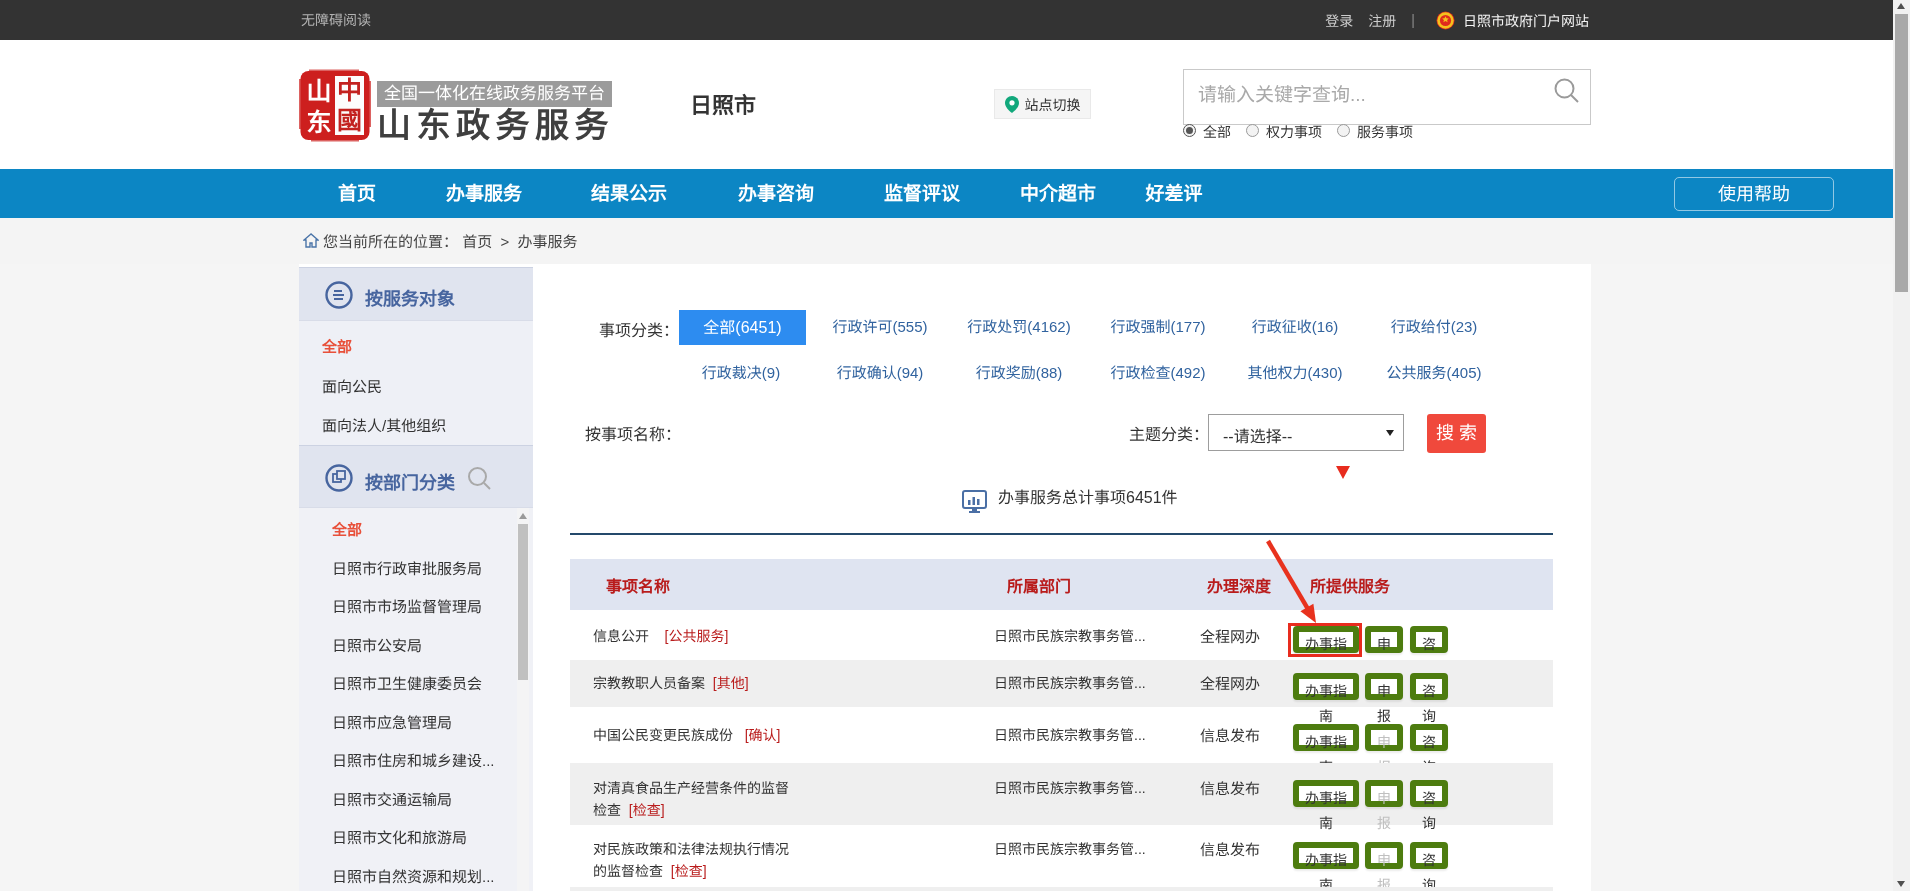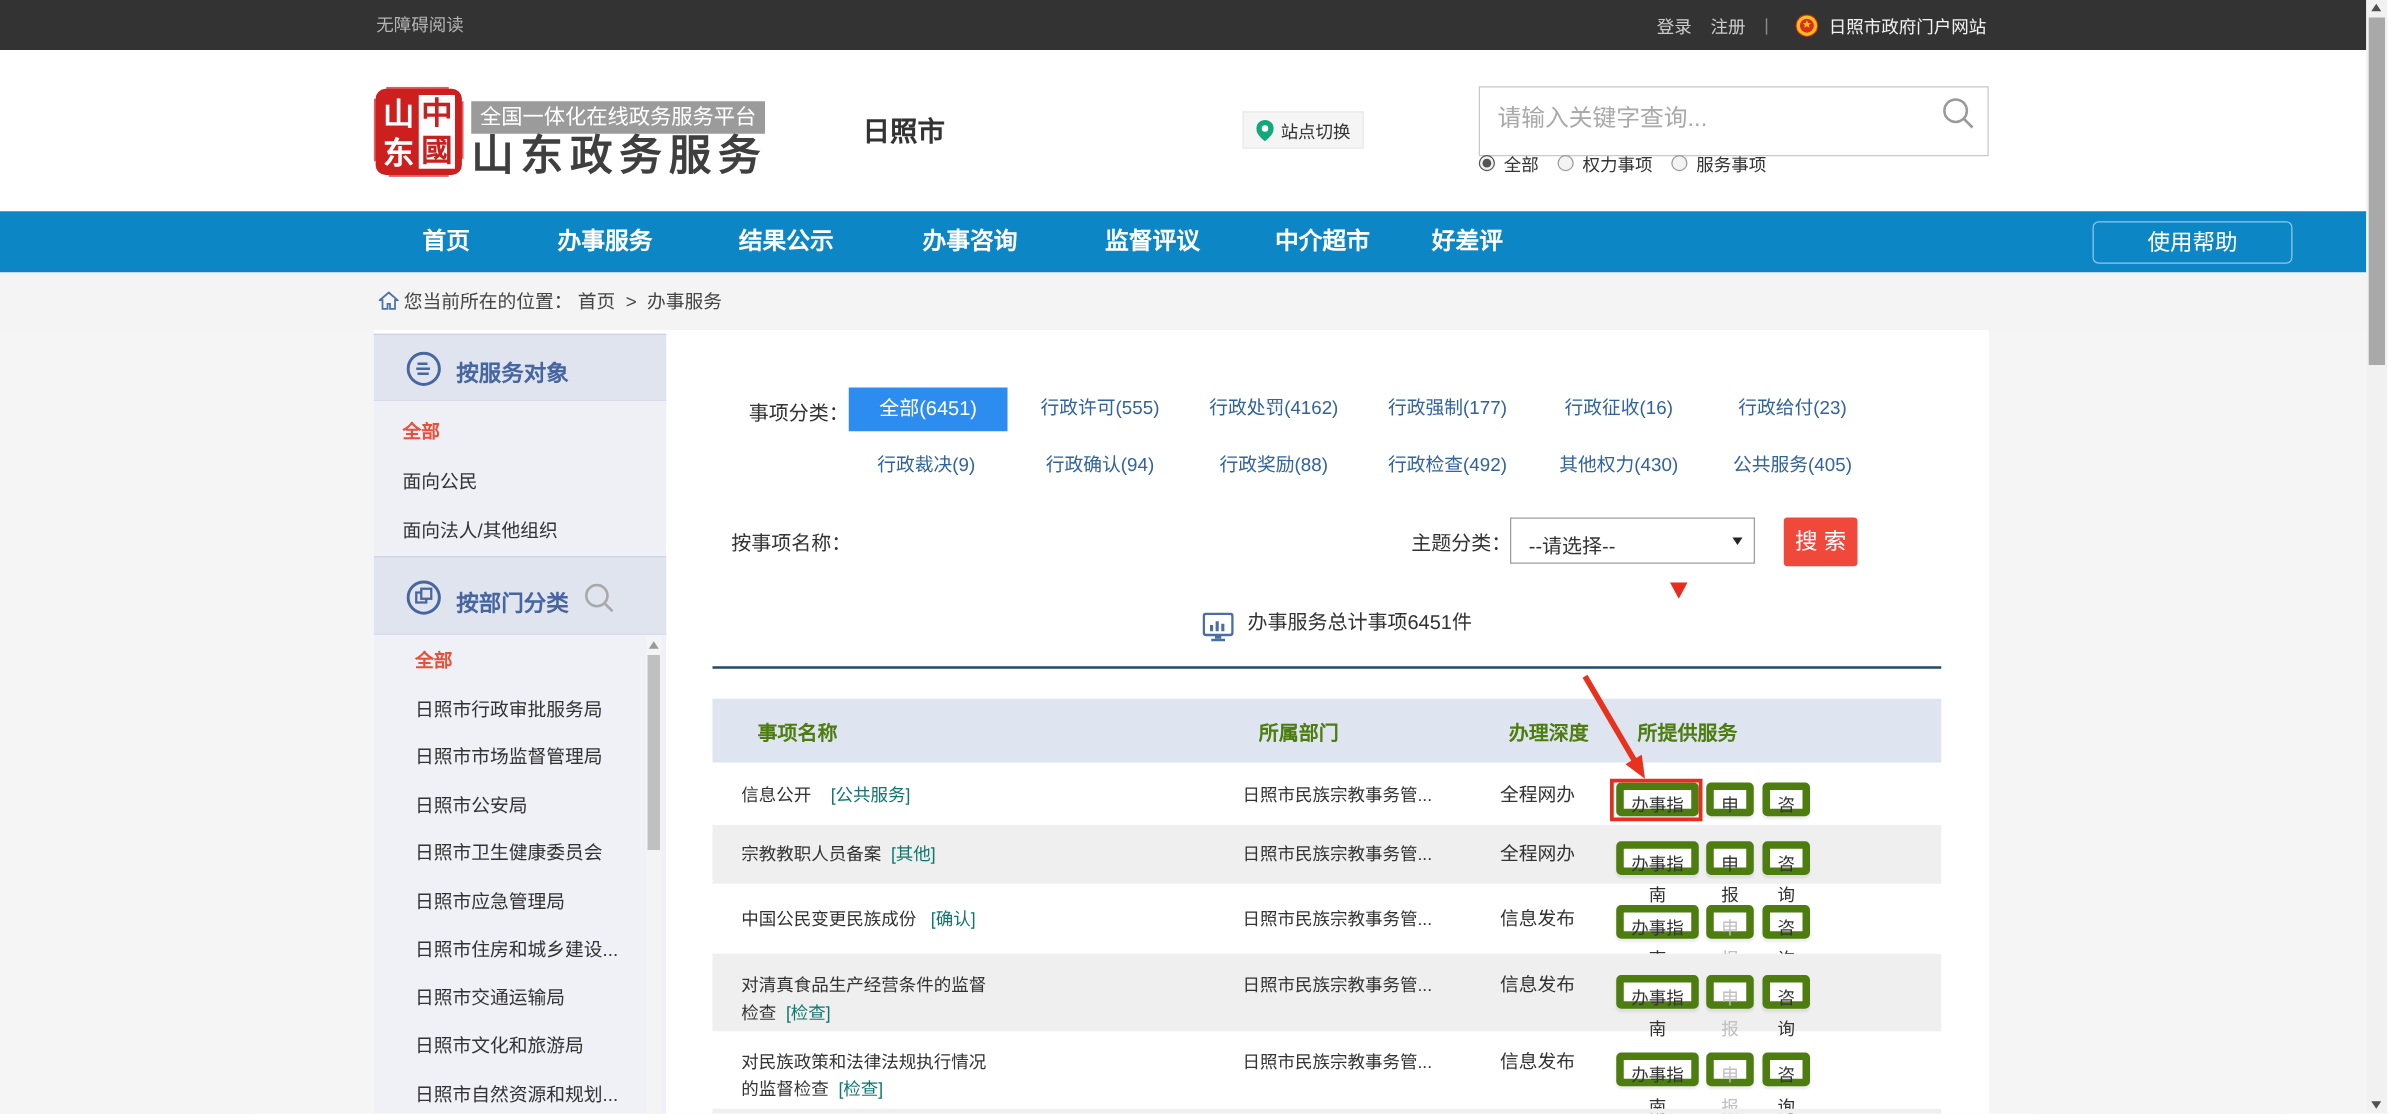--- a/index.html
+++ b/index.html
@@ -69,25 +69,25 @@
 #nameinput .ph { position:absolute; left:12px; top:8px; font-size:16px; color:#b5b5b5; }
 #themesel { position:absolute; left:1208px; top:414px; width:196px; height:37px; border:1px solid #9d9d9d; background:#fff; }
 #themesel .tx { position:absolute; left:14px; top:8px; font-size:16px; color:#333; }
 #themesel .ar { position:absolute; right:9px; top:15px; width:0; height:0; border-left:4.5px solid transparent; border-right:4.5px solid transparent; border-top:6px solid #222; }
 #searchbtn { position:absolute; left:1427px; top:414px; width:59px; height:39px; background:#f0493c; color:#fff; font-size:18px; text-align:center; line-height:39px; border-radius:3px; }
 #stats { position:absolute; left:998px; top:484px; font-size:16px; color:#333; }
 #divider { position:absolute; left:570px; top:533px; width:983px; height:2px; background:#24496b; }
 
 
 #thead { position:absolute; left:570px; top:559px; width:983px; height:51px; background:#dfe4f1; }
-.th { position:absolute; font-size:16px; font-weight:bold; color:#4d7c0f; top:50%; transform:translateY(-50%); white-space:nowrap; }
+.th { position:absolute; font-size:16px; font-weight:bold; color:#b91c1c; top:50%; transform:translateY(-50%); white-space:nowrap; }
 .trow { position:absolute; left:570px; width:983px; }
 .trow.alt { background:#efefef; }
 .c-name { position:absolute; left:23px; font-size:14px; line-height:15px; color:#333; white-space:nowrap; }
-.c-link { color:#0f766e; }
+.c-link { color:#b91c1c; }
 .c-dept { position:absolute; left:424px; font-size:14px; line-height:15px; color:#333; white-space:nowrap; }
 .c-depth { position:absolute; left:630px; font-size:15px; line-height:15px; color:#333; white-space:nowrap; }
 .btns { position:absolute; left:723px; display:flex; }
 .btn { height:27px; line-height:25px; border:6px solid #4d7c0f; border-radius:4px; background:#fff; font-size:14px; color:#333; text-align:center; box-shadow:0 2px 2px rgba(0,0,0,0.08); }
 .btn.dis { color:#c0c0c0; }
 .btn.b1 { width:66px; margin-right:6px; }
 .btn.b2 { width:38px; margin-right:7px; }
 .btn.b3 { width:38px; }
 
 

